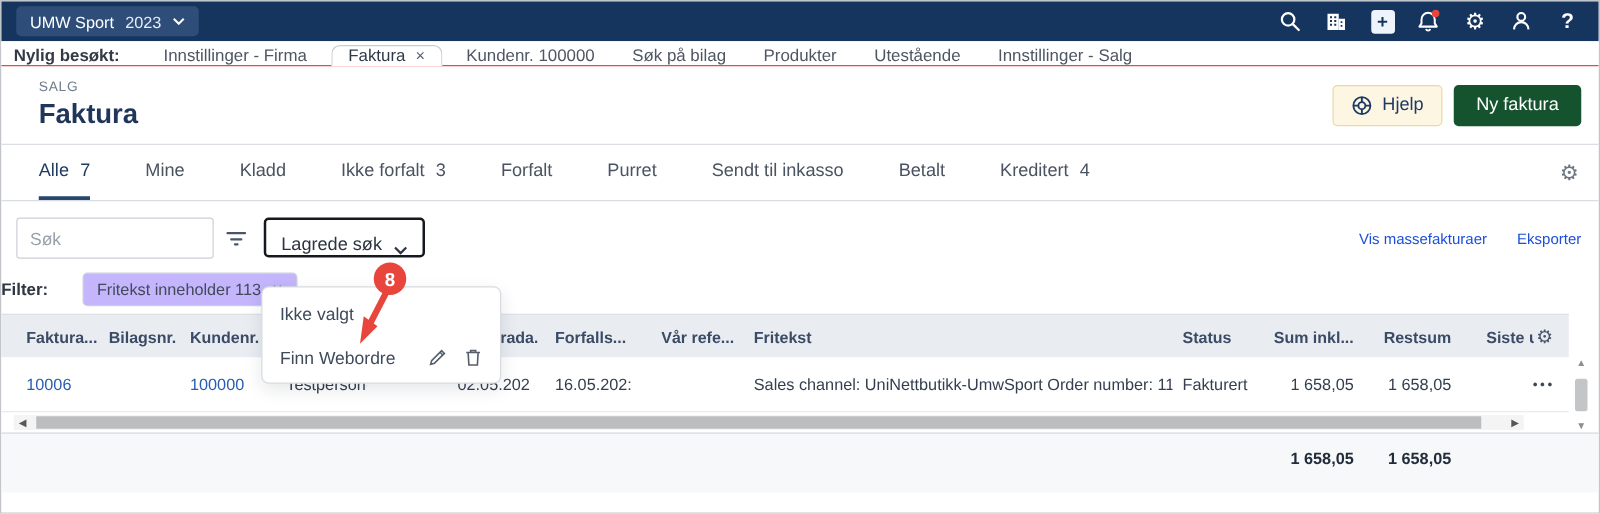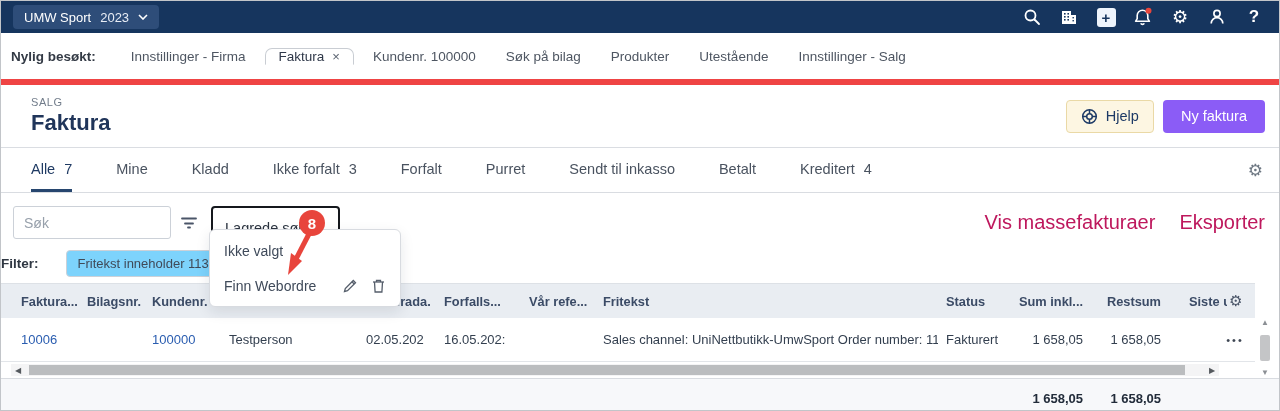--- a/index.html
+++ b/index.html
@@ -10,53 +10,53 @@
   .topbar { height:32px; background:#16355e; display:flex; align-items:center; padding:0 14px 0 12px; }
   .company-chip { display:flex; align-items:center; gap:9px; background:#2e4d79; border-radius:4px; height:24px; padding:0 11px; color:#fff; font-size:13px; cursor:pointer;text-align:right; }
   .company-chip .year { color:#e8edf5; }
   .topbar-icons { margin-left:auto; display:flex; align-items:center; gap:15px; }
   .tb-icon { width:22px; height:22px; display:flex; align-items:center; justify-content:center; cursor:pointer; position:relative; }
   .gear-glyph { color:#fff; font-size:18px; line-height:1; }
   .add-tile { width:19px; height:19px; background:#eef4fc; color:#16355e; border-radius:3px; font-size:15px; font-weight:bold; display:flex; align-items:center; justify-content:center; }
   .q-glyph { color:#fff; font-size:17px; font-weight:bold; }
 
   
-  .recent { height:52px; border-bottom:6px solid #ef4444; display:flex; align-items:center; padding:0 0 0 10px; background:#fff; font-size:13.5px; }
+  .recent { height:20px; border-bottom:1px solid #ef4444; display:flex; align-items:flex-end; padding:0 0 0 10px; background:#fff; font-size:13.5px; }
   .recent-label { color:#333a45; font-weight:bold; display:flex; align-items:center; margin-right:20px; }
   .rtab { color:#4e5662; display:flex; align-items:center; padding:0 15px; cursor:pointer; white-space:nowrap; }
   .rtab-active { display:flex; align-items:center; gap:8px; border:1px solid #c9cdd3; border-bottom:1px solid #fff; border-radius:7px 7px 0 0; background:#fff; padding:0 13px; margin:0 4px -1px 4px; color:#30394a; cursor:pointer; white-space:nowrap; }
   .close-x { color:#5a6370; font-size:13px; cursor:pointer; }
 
   
   .page-header { height:63px; border-bottom:1px solid #dadde2; display:flex; align-items:center; padding:0 14px 0 30px; }
   .eyebrow { font-size:11px; letter-spacing:.6px; color:#717c8a; margin-bottom:2px; }
   .title { font-size:22px; font-weight:bold; color:#20355a; }
   .header-actions { margin-left:auto; display:flex; gap:9px; }
   .btn-help { display:flex; align-items:center; gap:8px; height:33px; padding:0 14px; background:#fdf6e2; border:1px solid #ead9a6; border-radius:4px; color:#1d3a66; font-size:14.5px; cursor:pointer; }
-  .btn-primary { height:33px; padding:0 18px; background:#8b5cf6; border:none; border-radius:4px; color:#fff; font-size:14.5px; cursor:pointer; }
+  .btn-primary { height:33px; padding:0 18px; background:#14532d; border:none; border-radius:4px; color:#fff; font-size:14.5px; cursor:pointer; }
 
   
   .status-tabs { height:45px; border-bottom:1px solid #d9dce1; display:flex; align-items:stretch; padding-left:30px; font-size:14.5px; }
   .stab { display:flex; align-items:center; gap:9px; color:#4a5360; border-bottom:3px solid transparent; margin-right:44px; cursor:pointer; white-space:nowrap; }
   .stab.active { color:#1f3a63; font-weight:500; border-bottom-color:#27466f; }
   .tabs-gear { margin-left:auto; margin-right:16px; display:flex; align-items:center; color:#6e7883; font-size:17px; cursor:pointer; }
 
   
   .toolbar { height:50px; padding:13px 14px 0 12px; display:flex; align-items:flex-start; }
   .search-input { width:158px; height:33px; border:1px solid #ccd1d8; border-radius:3px; padding:0 10px; font-size:14px; color:#333; font-family:inherit; }
   .search-input::placeholder { color:#97a0ab; }
   .filter-btn { margin-left:8px; height:33px; display:flex; align-items:center; cursor:pointer; }
   .saved-btn { margin-left:12px; height:32px; padding:0 12px; border:2px solid #15181d; border-radius:4px; background:#fff; display:flex; align-items:flex-end; gap:9px; font-size:14.5px; color:#2b3440; cursor:pointer; }
   .toolbar-links { margin-left:auto; display:flex; align-items:center; gap:24px; height:33px; }
-  .tool-link { color:#be185d; font-size:20px; cursor:pointer; text-decoration:none; white-space:nowrap; }
+  .tool-link { color:#1d4ed8; font-size:12px; cursor:pointer; text-decoration:none; white-space:nowrap; }
 
   
   .filter-row { height:36px; padding:4px 14px 0 0; display:flex; align-items:center; gap:27px; }
   .filter-label { font-size:13.5px; font-weight:bold; color:#2f3742; }
-  .chip { display:flex; align-items:center; gap:9px; height:27px; padding:0 11px; border:1px solid #ccd1d8; border-radius:4px; font-size:13px; color:#404a58; background:#7dd3fc; }
+  .chip { display:flex; align-items:center; gap:9px; height:27px; padding:0 11px; border:1px solid #ccd1d8; border-radius:4px; font-size:13px; color:#404a58; background:#c4b5fd; }
   .chip .close-x { font-size:14px; }
 
   
   .table-area { position:relative; height:147px; }
   .thead { position:absolute; top:4px; left:0; width:1254px; height:35px; background:#e9edf2; border-top:1px solid #dde1e6; }
   .trow  { position:absolute; top:39px; left:0; width:1254px; height:44px; background:#fff; border-bottom:1px solid #e2e5e9; }
   .cell { position:absolute; top:0; height:100%; display:flex; align-items:center; font-size:13px; color:#333f4f; white-space:nowrap; overflow:hidden; }
   .thead .cell { color:#3b4b66; font-weight:600; font-size:12.8px; }
   .c1{left:20px;width:62px} .c2{left:86px;width:62px} .c3{left:151px;width:56px}
   .c4{left:228px;width:64px} .c5{left:365px;width:64px} .c6{left:443px;width:70px}

